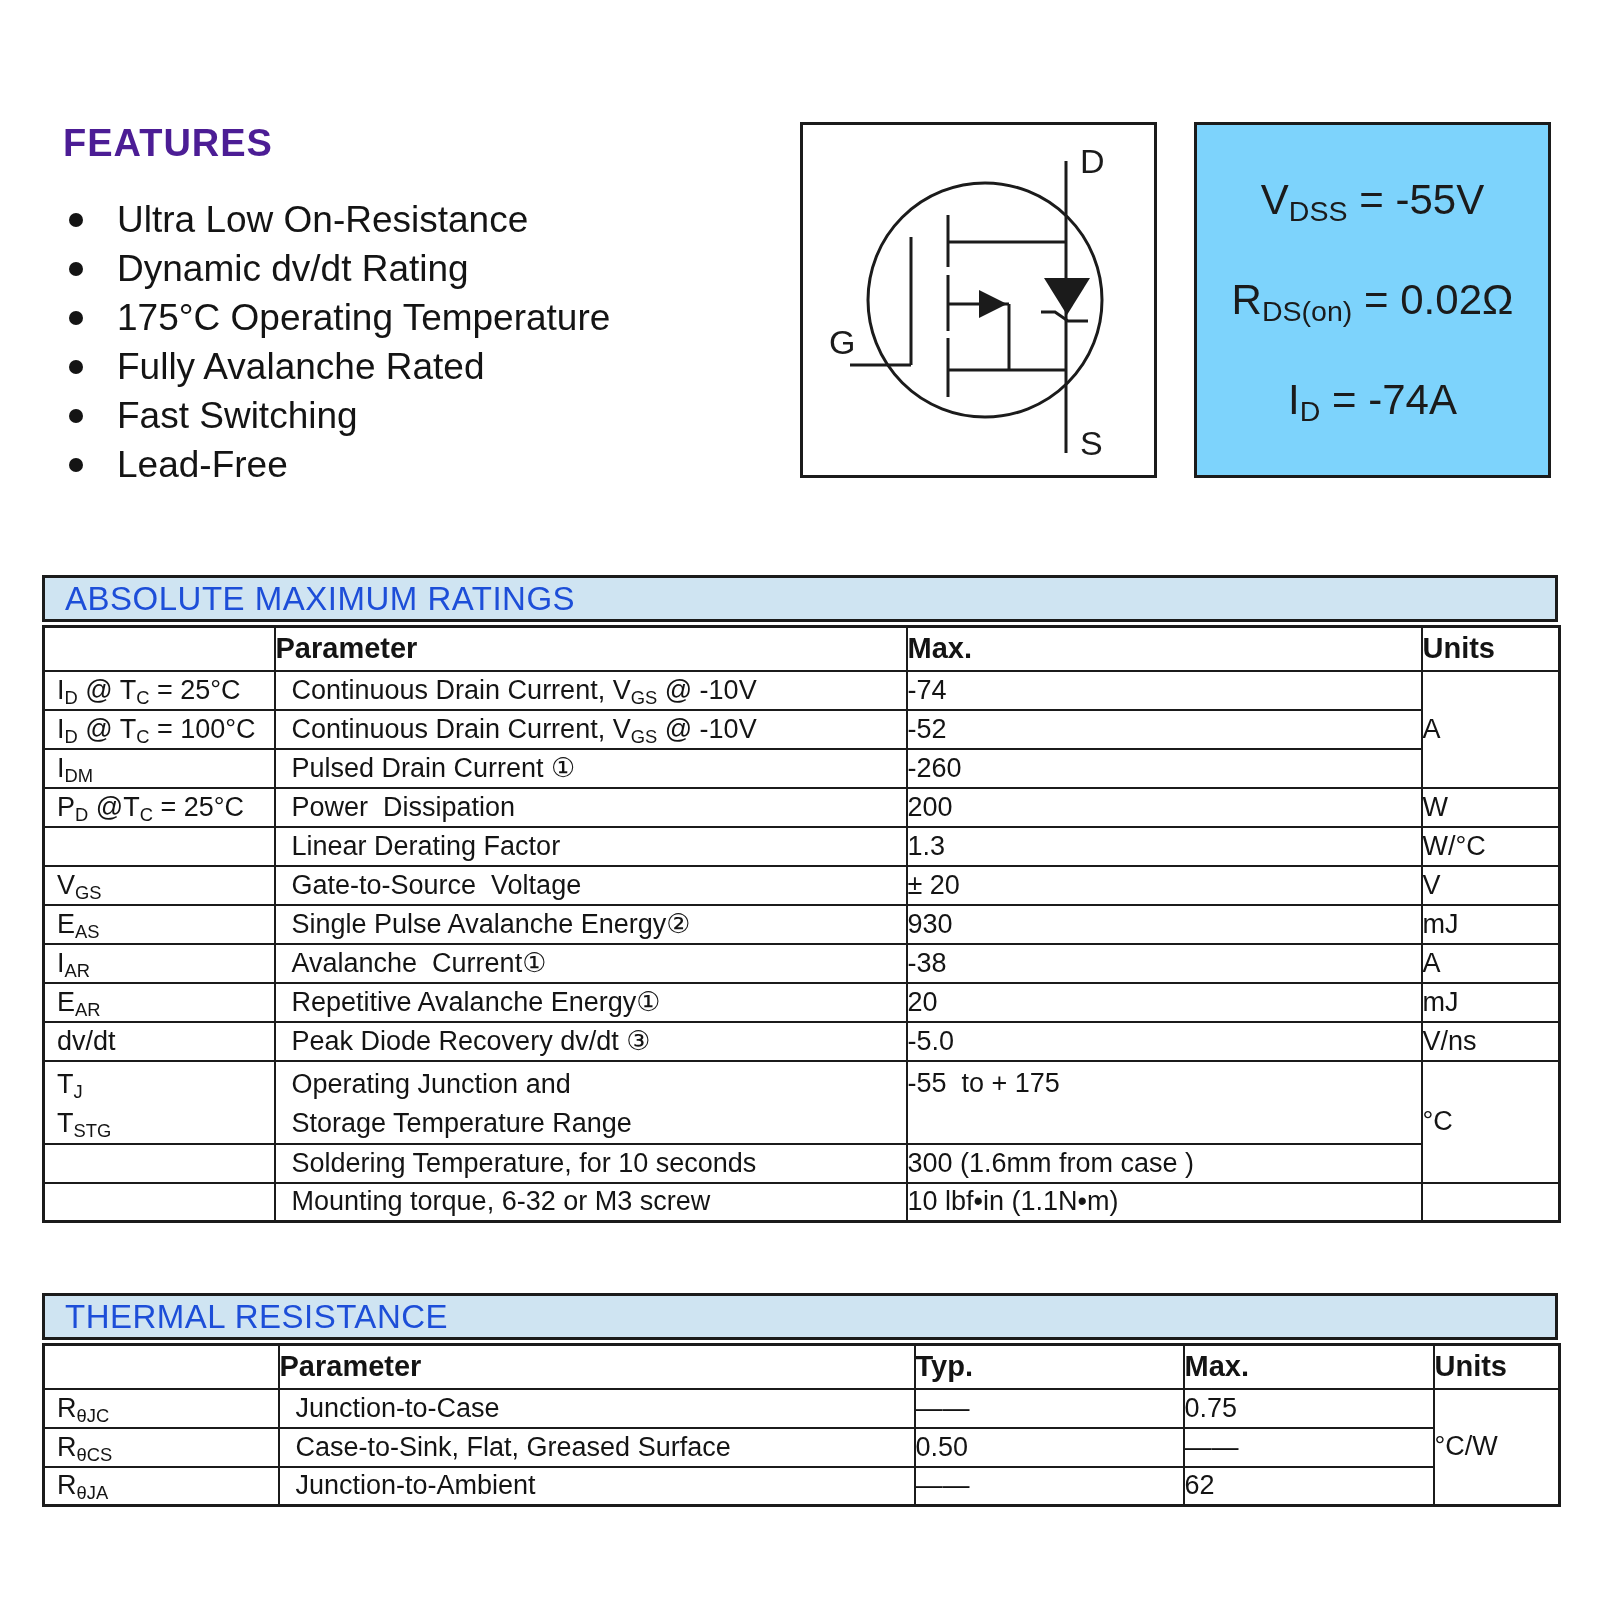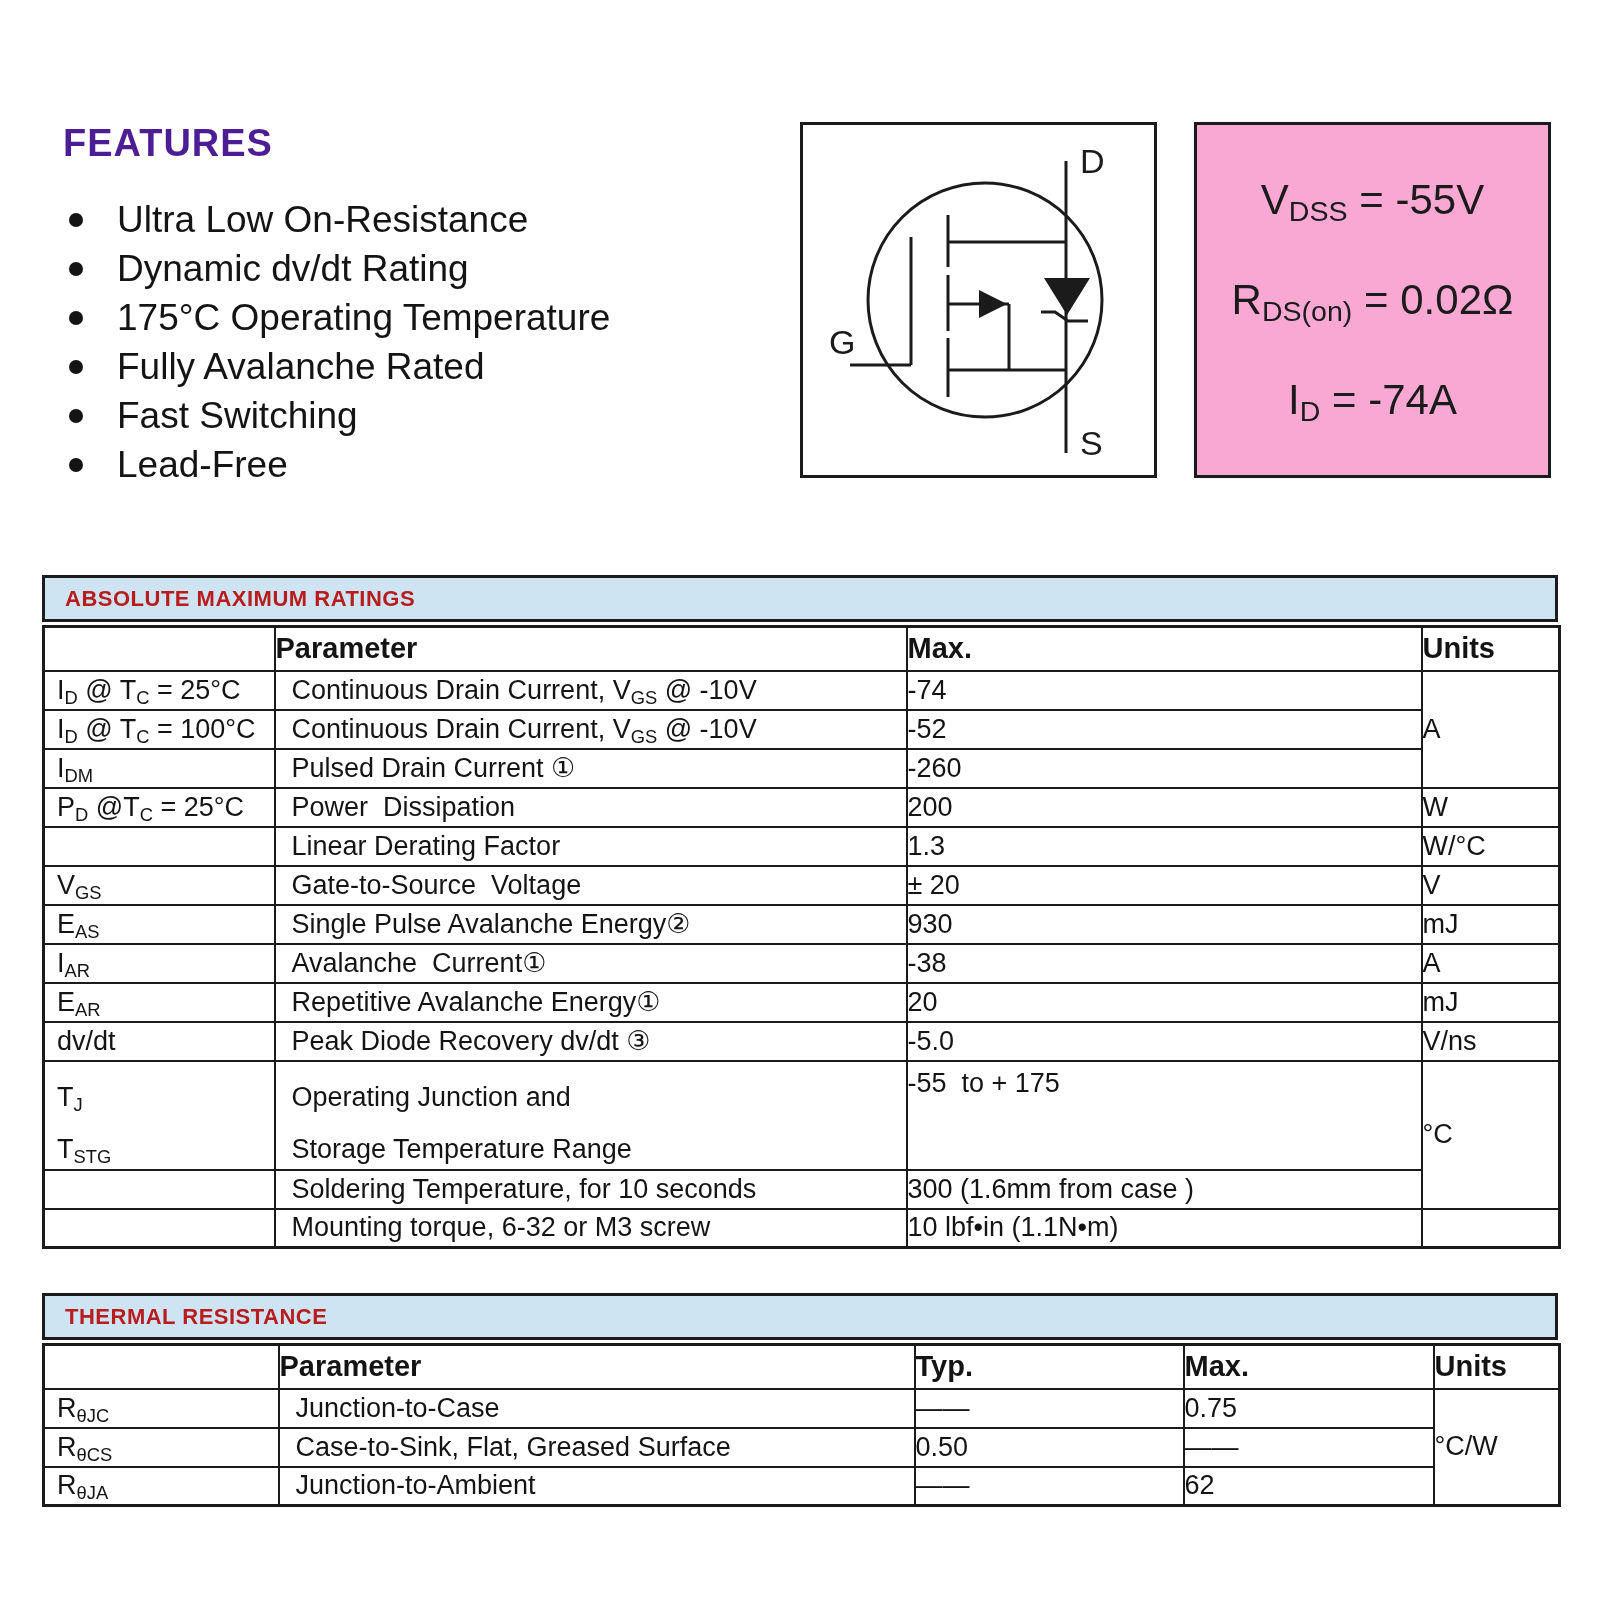--- a/index.html
+++ b/index.html
@@ -27,59 +27,59 @@
 
   
   .symbol-box {
     position: absolute; left: 800px; top: 122px;
     width: 357px; height: 356px;
     border: 3px solid #1b1b1b; background: #fff;
   }
   .spec-box {
     position: absolute; left: 1194px; top: 122px;
     width: 357px; height: 356px;
-    border: 3px solid #1b1b1b; background: #f9a8d4;
+    border: 3px solid #1b1b1b; background: #7dd3fc;
     display: flex; flex-direction: column; justify-content: center;
     align-items: center; gap: 52px;
   }
   .spec-line { font-size: 42px; color: #1b1b1b; white-space: pre; }
   sub { font-size: 68%; vertical-align: -0.25em; line-height: 0; }
 
   
   .table-block { position: absolute; left: 42px; width: 1516px; }
   .amr { top: 575px; }
   .thermal-block { top: 1293px; }
   .band {
     width: 1516px; height: 47px;
     background: #cfe4f2; border: 3px solid #1b1b1b;
     display: flex; align-items: center; padding-left: 20px;
     margin-bottom: 3px;
   }
-  .band span { font-size: 22px; font-weight: bold; color: #b91c1c; letter-spacing: 0.5px; }
+  .band span { font-size: 33px; font-weight: normal; color: #1d4ed8; letter-spacing: 0.5px; }
   table {
     border-collapse: collapse; table-layout: fixed;
     width: 1516px; background: #fff;
     border: 3px solid #1b1b1b;
   }
   td {
     border: 2px solid #1b1b1b;
     font-size: 27px; color: #141414;
     vertical-align: middle;
     overflow: hidden;
   }
   tr { height: 39px; }
   tr.thead { height: 44px; }
   tr.dbl { height: 78px; }
   td.head { font-weight: bold; font-size: 29px; }
   td.sym { padding-left: 12px; text-align: left; }
   td.par { padding-left: 16px; text-align: left; }
   td.max, td.typ, td.unit { text-align: left; }
   td.vtop { vertical-align: top; padding-top: 3px; }
   .rich, td.max, td.typ { white-space: pre-wrap; }
-  .line2 > div { height: 39px; line-height: 39px; margin-top: 13px; }
+  .line2 > div { height: 39px; line-height: 39px; }
 </style>
 </head>
 <body>
 
 <div class="page">
 
   <section class="features">
     <h2>FEATURES</h2>
     <ul>
       <li>

